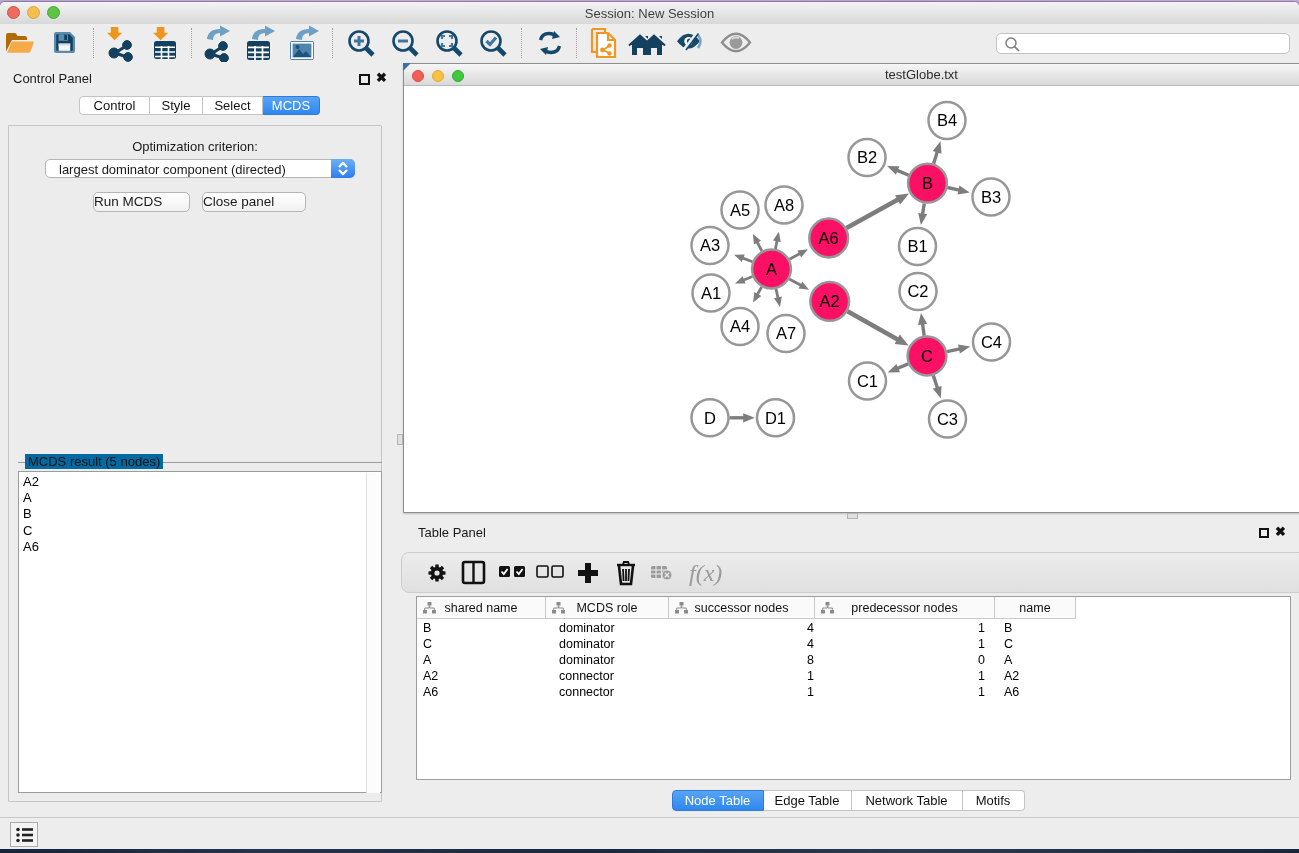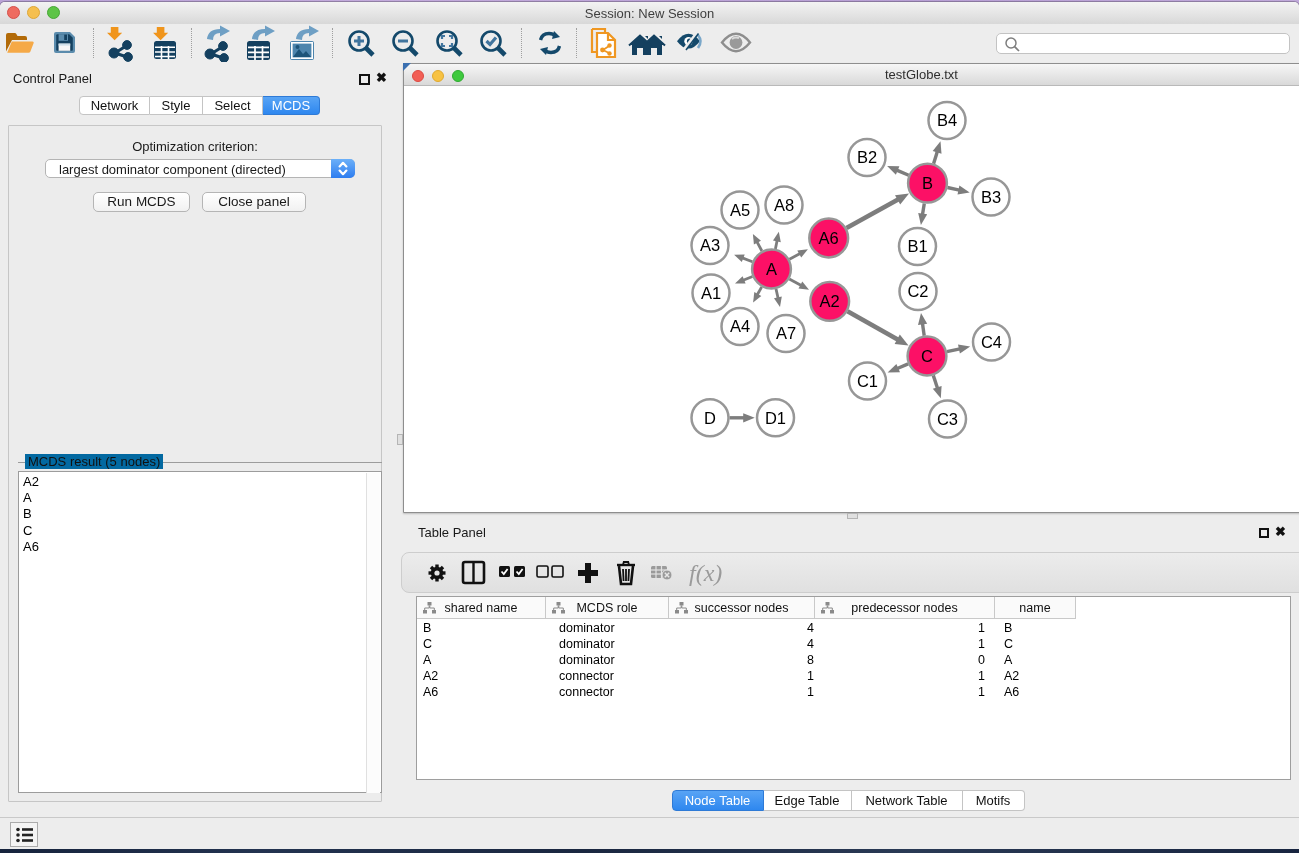--- a/index.html
+++ b/index.html
@@ -46,21 +46,21 @@
      background:#ececec; border:1px solid #c6c6c6; border-radius:1px; }
 #opt-label { position:absolute; left:0; top:13px; width:100%; text-align:center;
      font-size:13px; color:#1a1a1a; }
 #dropdown { position:absolute; left:36px; top:33px; width:310px; height:19px;
      background:#fff; border:1px solid #b4b4b4; border-radius:5px; }
 #dropdown .dtext { position:absolute; left:13px; top:2px; font-size:13px; color:#1a1a1a; }
 #dropdown .step { position:absolute; right:-1px; top:-1px; width:24px; height:19px;
      background:linear-gradient(#6cb0f8,#2e7df0); border-radius:0 5px 5px 0; }
 .btn { position:absolute; height:20px; background:linear-gradient(#ffffff,#f1f1f1);
      border:1px solid #b5b5b5; border-radius:5px; font-size:13.5px; color:#1a1a1a;
-     text-align:center; line-height:18px; }
+     text-align:left; line-height:18px; }
 #btn-run { left:84px; top:66px; width:97px; }
 #btn-close { left:193px; top:66px; width:104px; }
 #fieldset { position:absolute; left:9px; top:331px; width:364px; height:333px; }
 #fs-top { position:absolute; left:0; top:5px; width:100%; height:0; border-top:1px solid #9c9c9c; }
 #fs-legend { position:absolute; left:7px; top:-3px; background:#0369a1; padding:0 3px;
      font-size:13px; color:#111; }
 #fs-list { position:absolute; left:0px; top:14px; width:364px; height:322px;
      background:#fff; border:1px solid #9c9c9c; }
 #fs-list .item { font-size:13px; color:#000; line-height:16.2px; padding-left:4px; }
 #fs-list .item:first-child { padding-top:2px; }
@@ -292,21 +292,21 @@
               <line x1="10.6" y1="10.6" x2="15" y2="15" stroke-width="1.7"></line>
             </g>
           </svg>
         </div>
 </div>
 <div id="cpanel">
   <div id="cp-title">Control Panel</div>
   <div id="cp-max"></div>
   <div id="cp-close">✖</div>
   <div class="tabs" id="cp-tabs">
-    <div class="tab first">Network</div>
+    <div class="tab first">Control</div>
           <div class="tab">Style</div>
           <div class="tab">Select</div>
           <div class="tab sel last">MCDS</div>
   </div>
   <div id="cp-inner">
     <div id="opt-label">Optimization criterion:</div>
     <div id="dropdown">
       <div class="dtext">largest dominator component (directed)</div>
       <div class="step"><svg width="24" height="19">
                 <g stroke="#fff" stroke-width="2.2" fill="none" stroke-linecap="round" stroke-linejoin="round">

